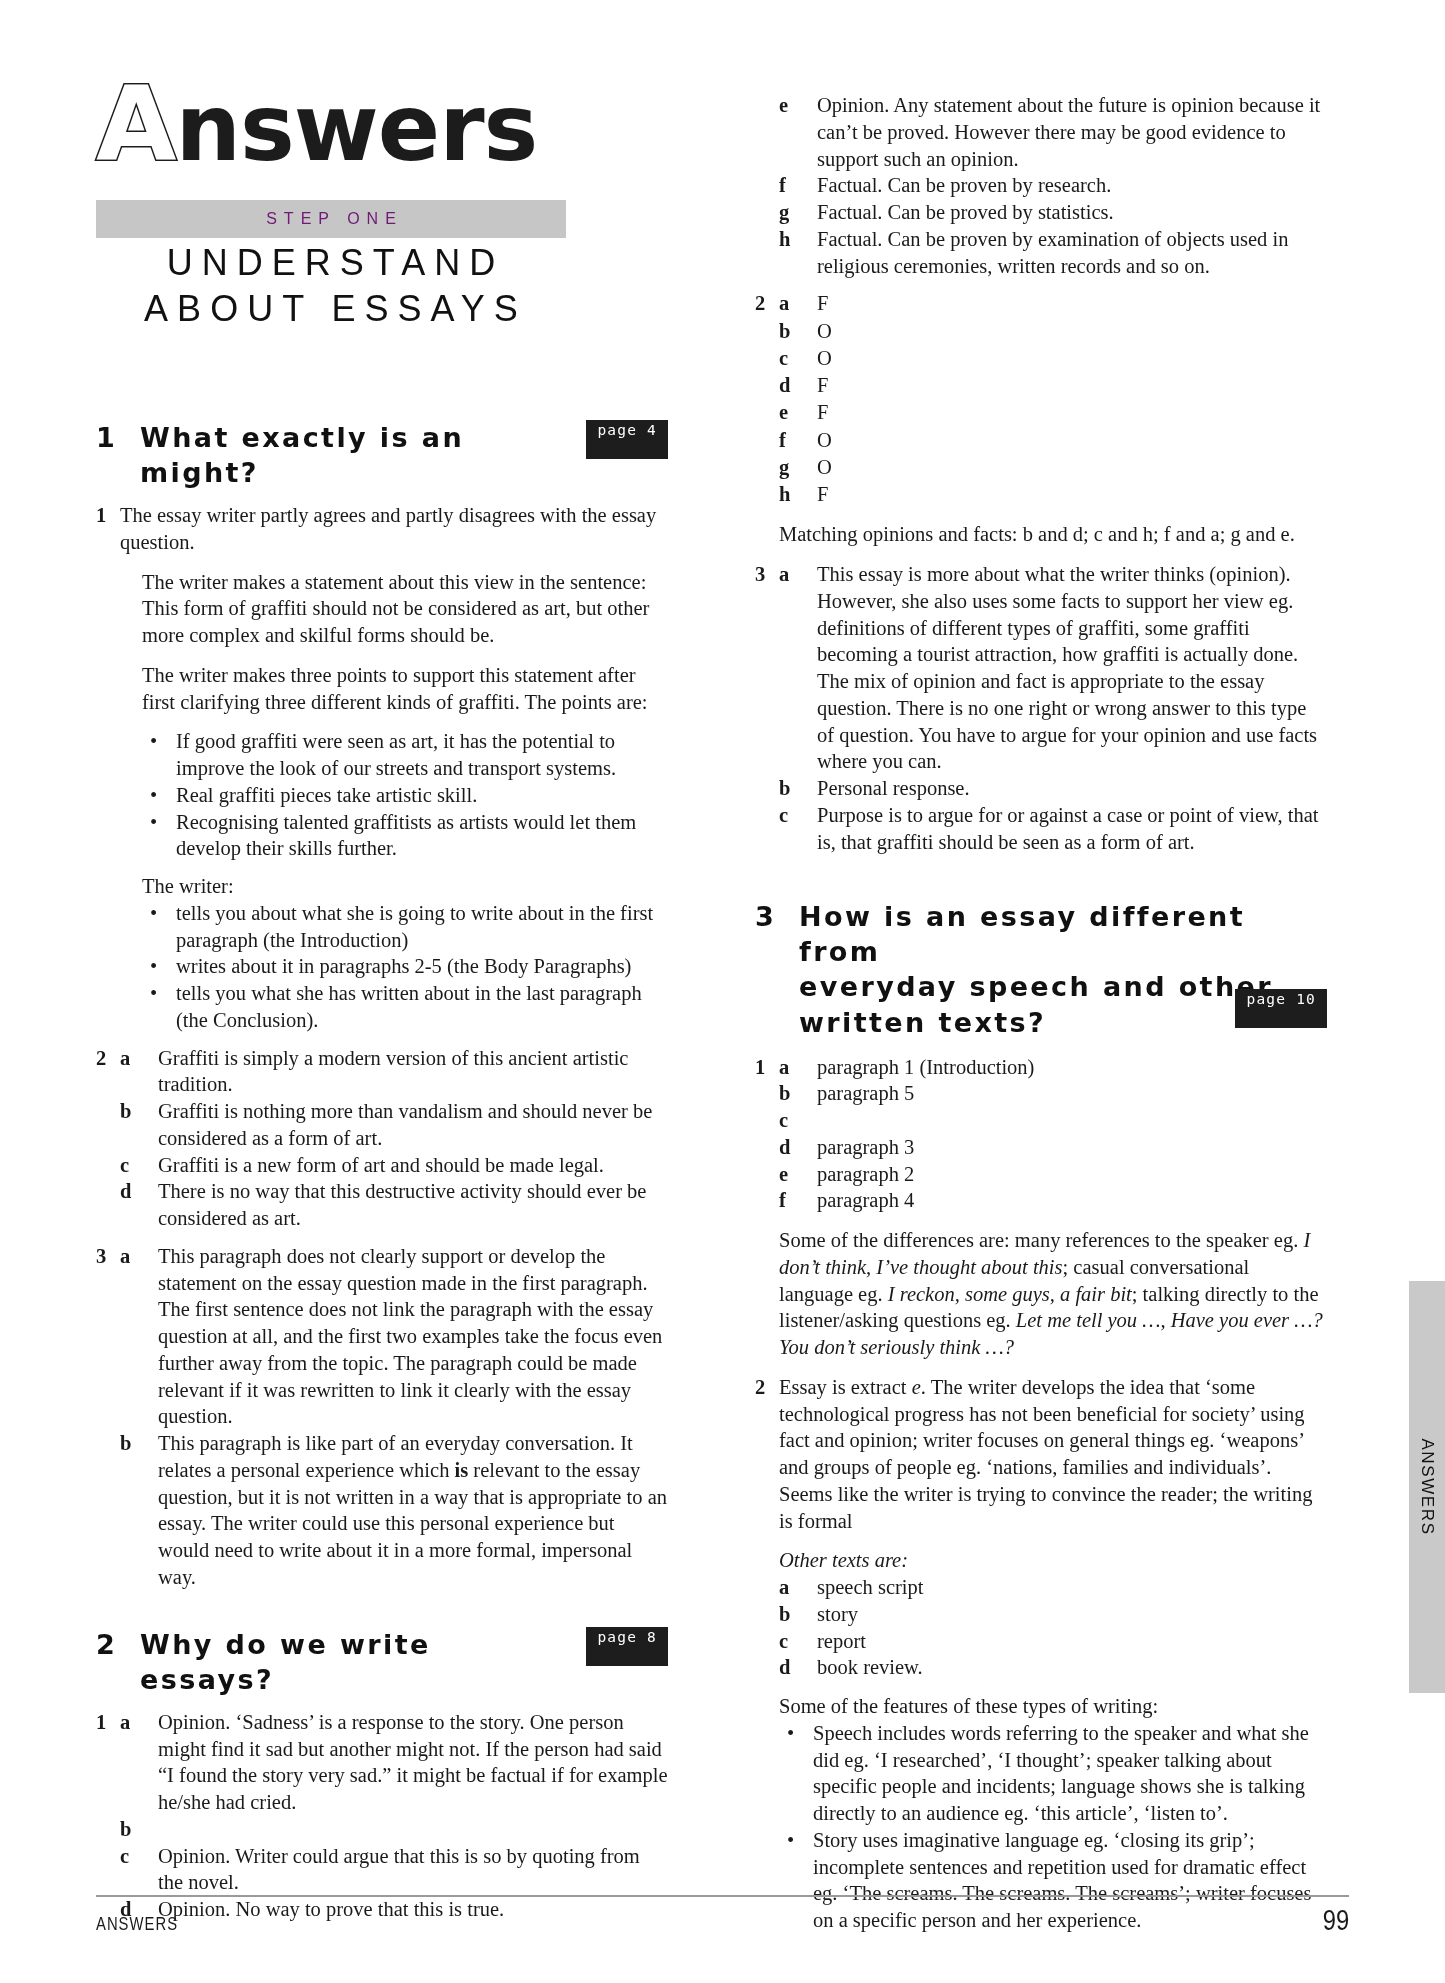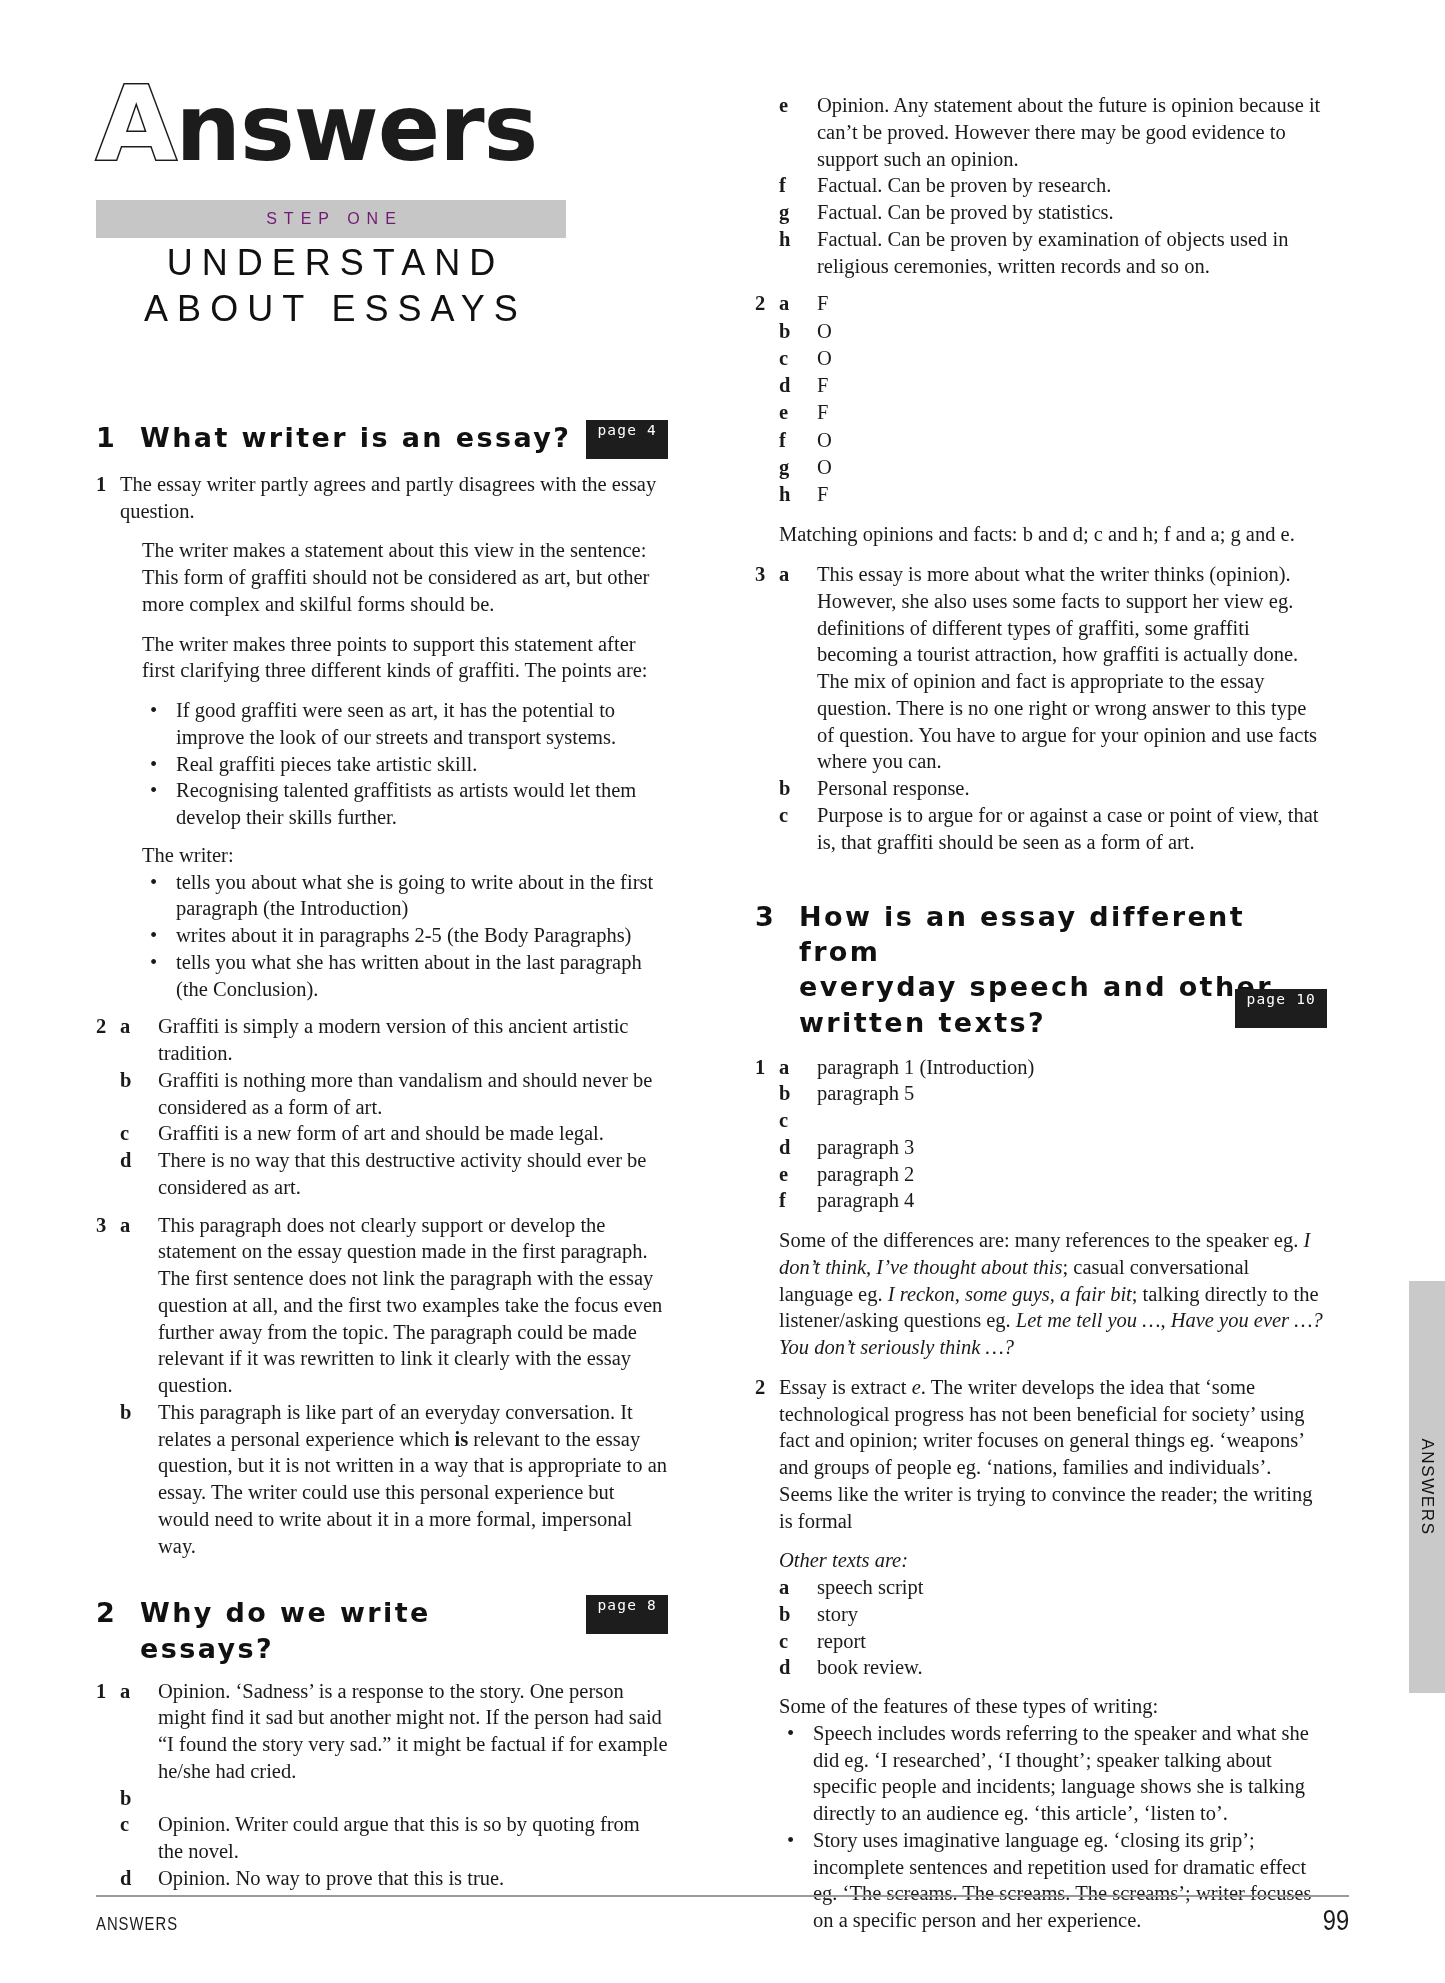--- a/index.html
+++ b/index.html
@@ -256,21 +256,21 @@
     <div class="step-title">
       <div>UNDERSTAND</div>
       <div>ABOUT ESSAYS</div>
     </div>
   </div>
 
   <div class="col col-left">
 
     <div class="sec-head" style="margin-top:0;">
       <span class="sec-num">1</span>
-      <span class="sec-text">What writer is an essay?</span>
+      <span class="sec-text">What exactly is an might?</span>
       <span class="page-badge inline-badge">page 4</span>
     </div>
 
     <div class="row">
       <span class="num">1</span>
       <span class="txt">The essay writer partly agrees and partly disagrees with the essay question.</span>
     </div>
     <p class="para body-indent" style="margin-top:13px;">The writer makes a statement about this view in the sentence: This form of graffiti should not be considered as art, but other more complex and skilful forms should be.</p>
     <p class="para body-indent">The writer makes three points to support this statement after first clarifying three different kinds of graffiti. The points are:</p>
 

